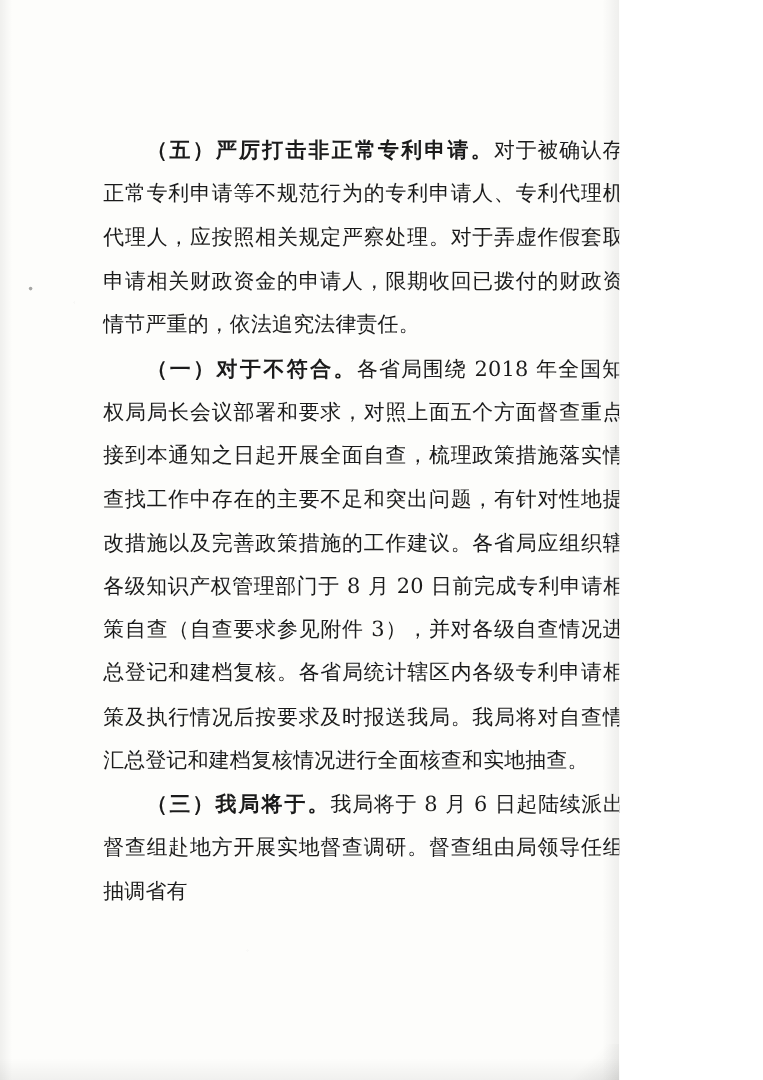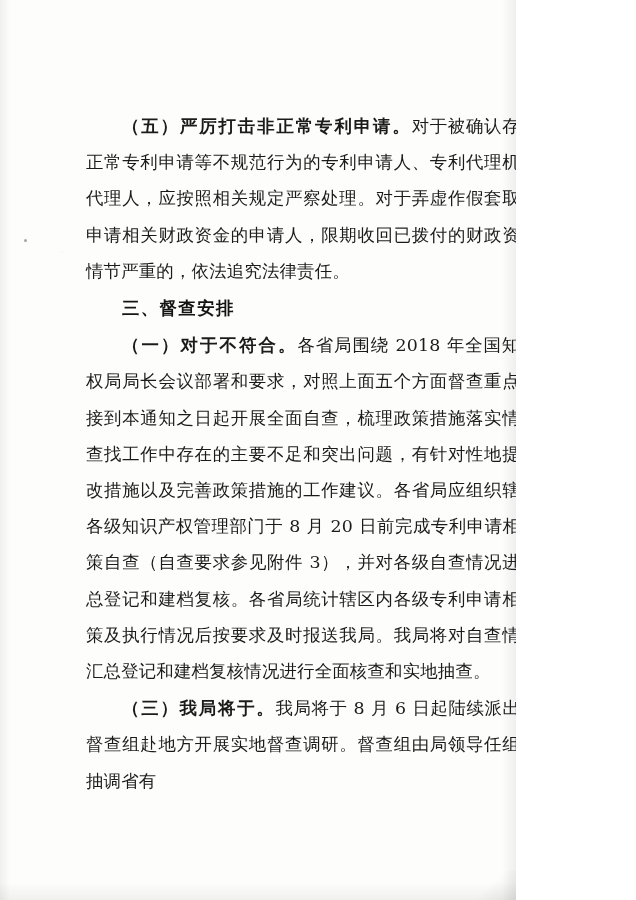--- a/index.html
+++ b/index.html
@@ -121,21 +121,20 @@
 
   <div class="mark mark-a"></div>
   <div class="mark mark-b"></div>
   <div class="mark mark-c"></div>
   <div class="mark mark-d"></div>
 
   <div class="content">
 
     <p class="para"><span class="bold-head">（五）严厉打击非正常专利申请。</span><span>对于被确认存在非正常专利申请等不规范行为的专利申请人、专利代理机构和代理人，应按照相关规定严察处理。对于弄虚作假套取专利申请相关财政资金的申请人，限期收回已拨付的财政资金，情节严重的，依法追究法律责任。</span></p>
 
-    <p class="section-head">三、督查安排</p>
 
     <p class="para"><span class="bold-head">（一）对于不符合。</span><span>各省局围绕 2018 年全国知识产权局局长会议部署和要求，对照上面五个方面督查重点，从接到本通知之日起开展全面自查，梳理政策措施落实情况，查找工作中存在的主要不足和突出问题，有针对性地提出整改措施以及完善政策措施的工作建议。各省局应组织辖区内各级知识产权管理部门于 8 月 20 日前完成专利申请相关政策自查（自查要求参见附件 3），并对各级自查情况进行汇总登记和建档复核。各省局统计辖区内各级专利申请相关政策及执行情况后按要求及时报送我局。我局将对自查情况的汇总登记和建档复核情况进行全面核查和实地抽查。</span></p>
 
 
     <p class="para"><span class="bold-head">（三）我局将于。</span><span>我局将于 8 月 6 日起陆续派出专项督查组赴地方开展实地督查调研。督查组由局领导任组长，抽调省有</span></p>
 
   </div>
 </div>
 
 </body></html>

